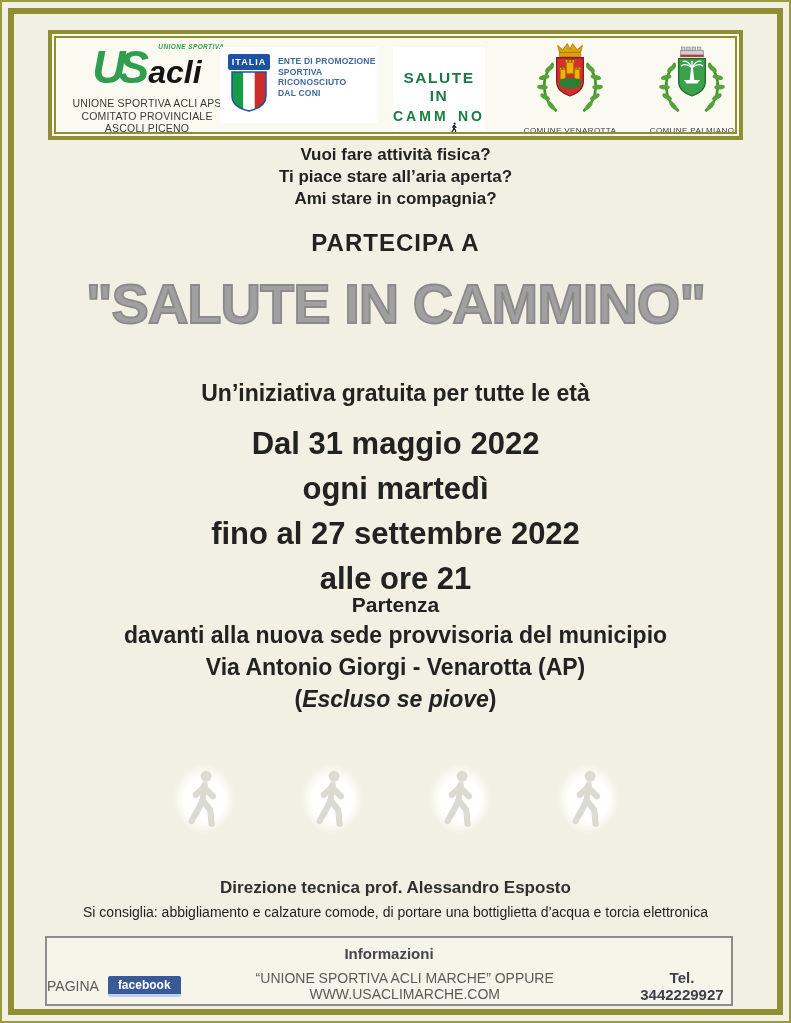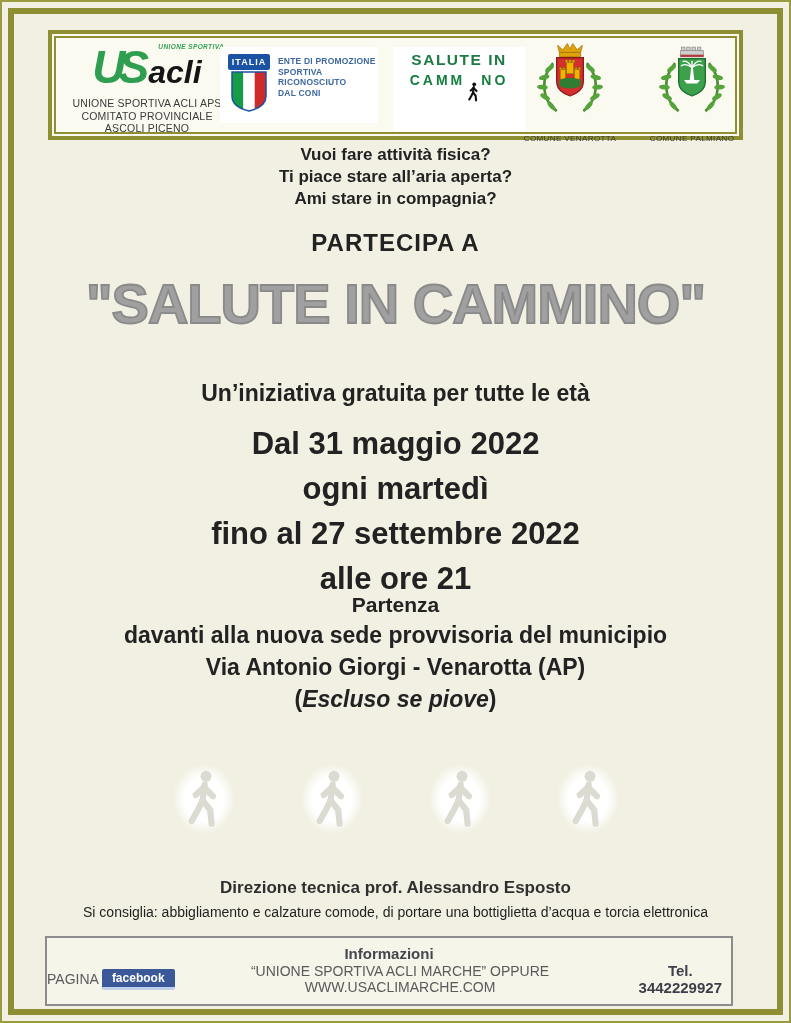--- a/index.html
+++ b/index.html
@@ -27,31 +27,31 @@
   .usacli-caption{margin-top:3px;font-size:10.5px;line-height:12.5px;color:#3a3a3a;letter-spacing:.2px;}
 
   
   .coni{left:168px;top:13px;width:158px;height:76px;background:#ffffff;}
   .italia-shield-wrap{position:absolute;left:7px;top:6px;width:44px;height:62px;}
   .italia-label{position:absolute;left:0;top:4px;width:44px;text-align:center;font-size:9px;font-weight:700;color:#fff;letter-spacing:1px;}
   .coni-text{position:absolute;left:58px;top:9px;font-size:8.5px;line-height:10.5px;color:#3f68a0;font-weight:600;letter-spacing:.2px;}
   .coni-bold{font-weight:800;}
 
   
-  .salute-card{left:341px;top:13px;width:132px;height:84px;background:#ffffff;text-align:center;padding-top:4px;box-sizing:border-box;}
+  .salute-card{left:341px;top:13px;width:92px;height:84px;background:#ffffff;text-align:center;padding-top:22px;box-sizing:border-box;}
   .salute-l1{font-size:15.5px;font-weight:800;color:#1d7a43;letter-spacing:1.5px;}
   .salute-l2{display:flex;justify-content:center;align-items:flex-start;margin-top:3px;font-size:14px;font-weight:600;color:#15803d;letter-spacing:3px;}
   .salute-walker{width:15px;height:36px;color:#111;margin:2px 0 0 1px;}
 
   
   .crest{width:104px;text-align:center;}
   .venarotta{left:466px;top:6px;}
   .palmiano{left:588px;top:6px;}
   .crest svg{width:96px;height:80px;display:block;margin:0 auto;}
-  .crest-caption{font-size:8px;color:#3a3a3a;letter-spacing:.4px;margin-top:14px;}
+  .crest-caption{font-size:8px;color:#3a3a3a;letter-spacing:.4px;margin-top:6px;}
 
   
   .centerline{position:absolute;left:0;width:100%;text-align:center;color:#222;}
   .questions{top:144px;font-size:17px;font-weight:700;line-height:22px;}
   .partecipa{top:229px;font-size:24px;font-weight:700;letter-spacing:1px;}
   .big-title{
     top:272px;font-size:56px;font-weight:700;letter-spacing:-1px;line-height:64px;
     color:#a0a0a0;-webkit-text-stroke:1.8px #8a8a8a;
   }
   .subtitle{top:380px;font-size:23px;font-weight:700;}
@@ -72,21 +72,21 @@
 
   .direzione{top:878px;font-size:17px;font-weight:700;color:#2f2f2f;}
   .advice{top:904px;font-size:14px;font-weight:400;color:#1f1f1f;}
 
   
   .info-bar{
     position:absolute;left:45px;top:936px;width:688px;height:70px;box-sizing:border-box;
     border:2px solid #8c8c8c;background:#f6f5ea;text-align:center;
   }
   .info-title{margin-top:7px;font-size:15px;font-weight:700;color:#464650;}
-  .info-row{display:flex;justify-content:center;align-items:center;gap:3px;font-size:14px;color:#5a5a5a;}
+  .info-row{margin-top:7px;display:flex;justify-content:center;align-items:center;gap:9px;font-size:14px;color:#5a5a5a;}
   .fb-badge{
     background:#3b5998;color:#fff;font-size:12px;font-weight:700;padding:3px 10px;
     border-radius:2px;border-bottom:3px solid #bfd0e8;line-height:12px;text-align:center;
   }
   .info-phone{font-size:15px;font-weight:700;color:#3e3e4a;margin-left:4px;}
   .hidden-defs{position:absolute;width:0;height:0;overflow:hidden;}
 </style>
 </head>
 <body>
 

